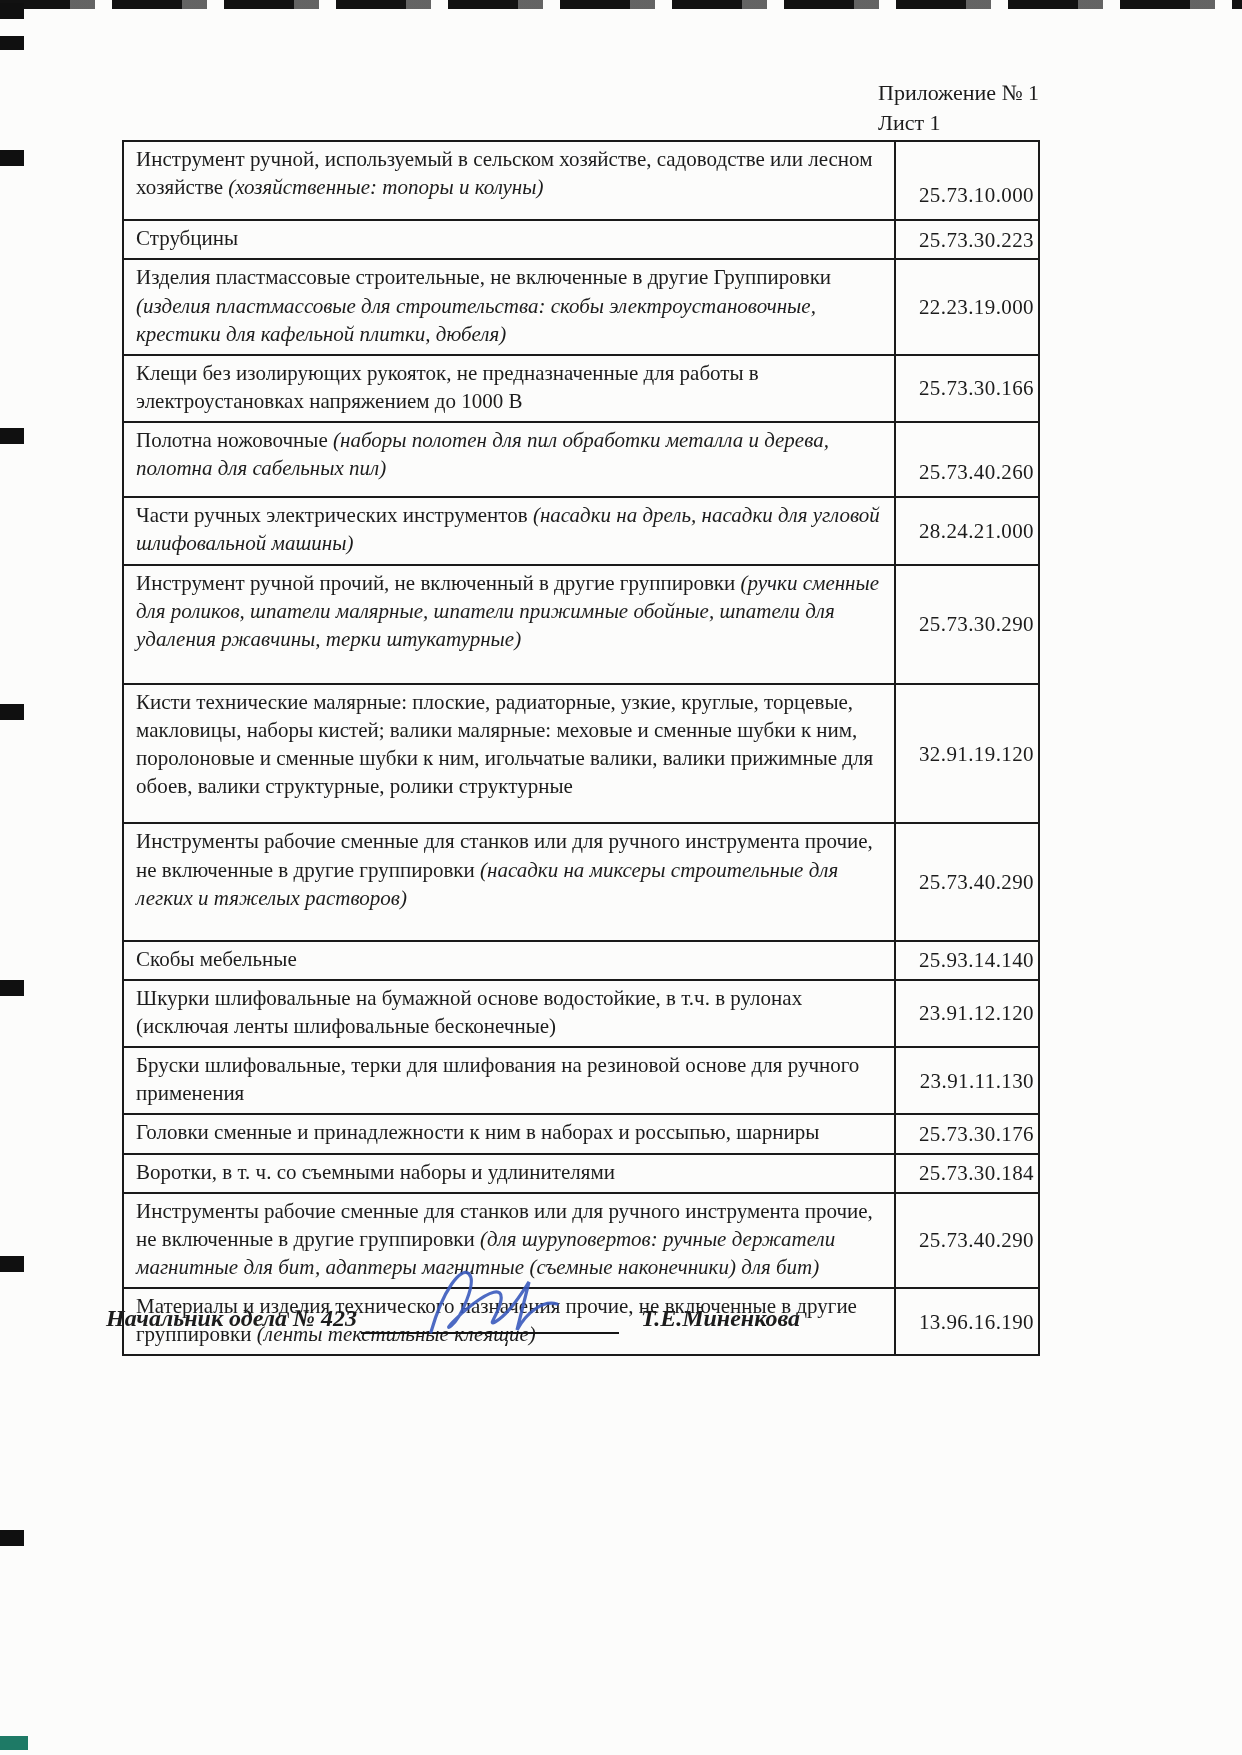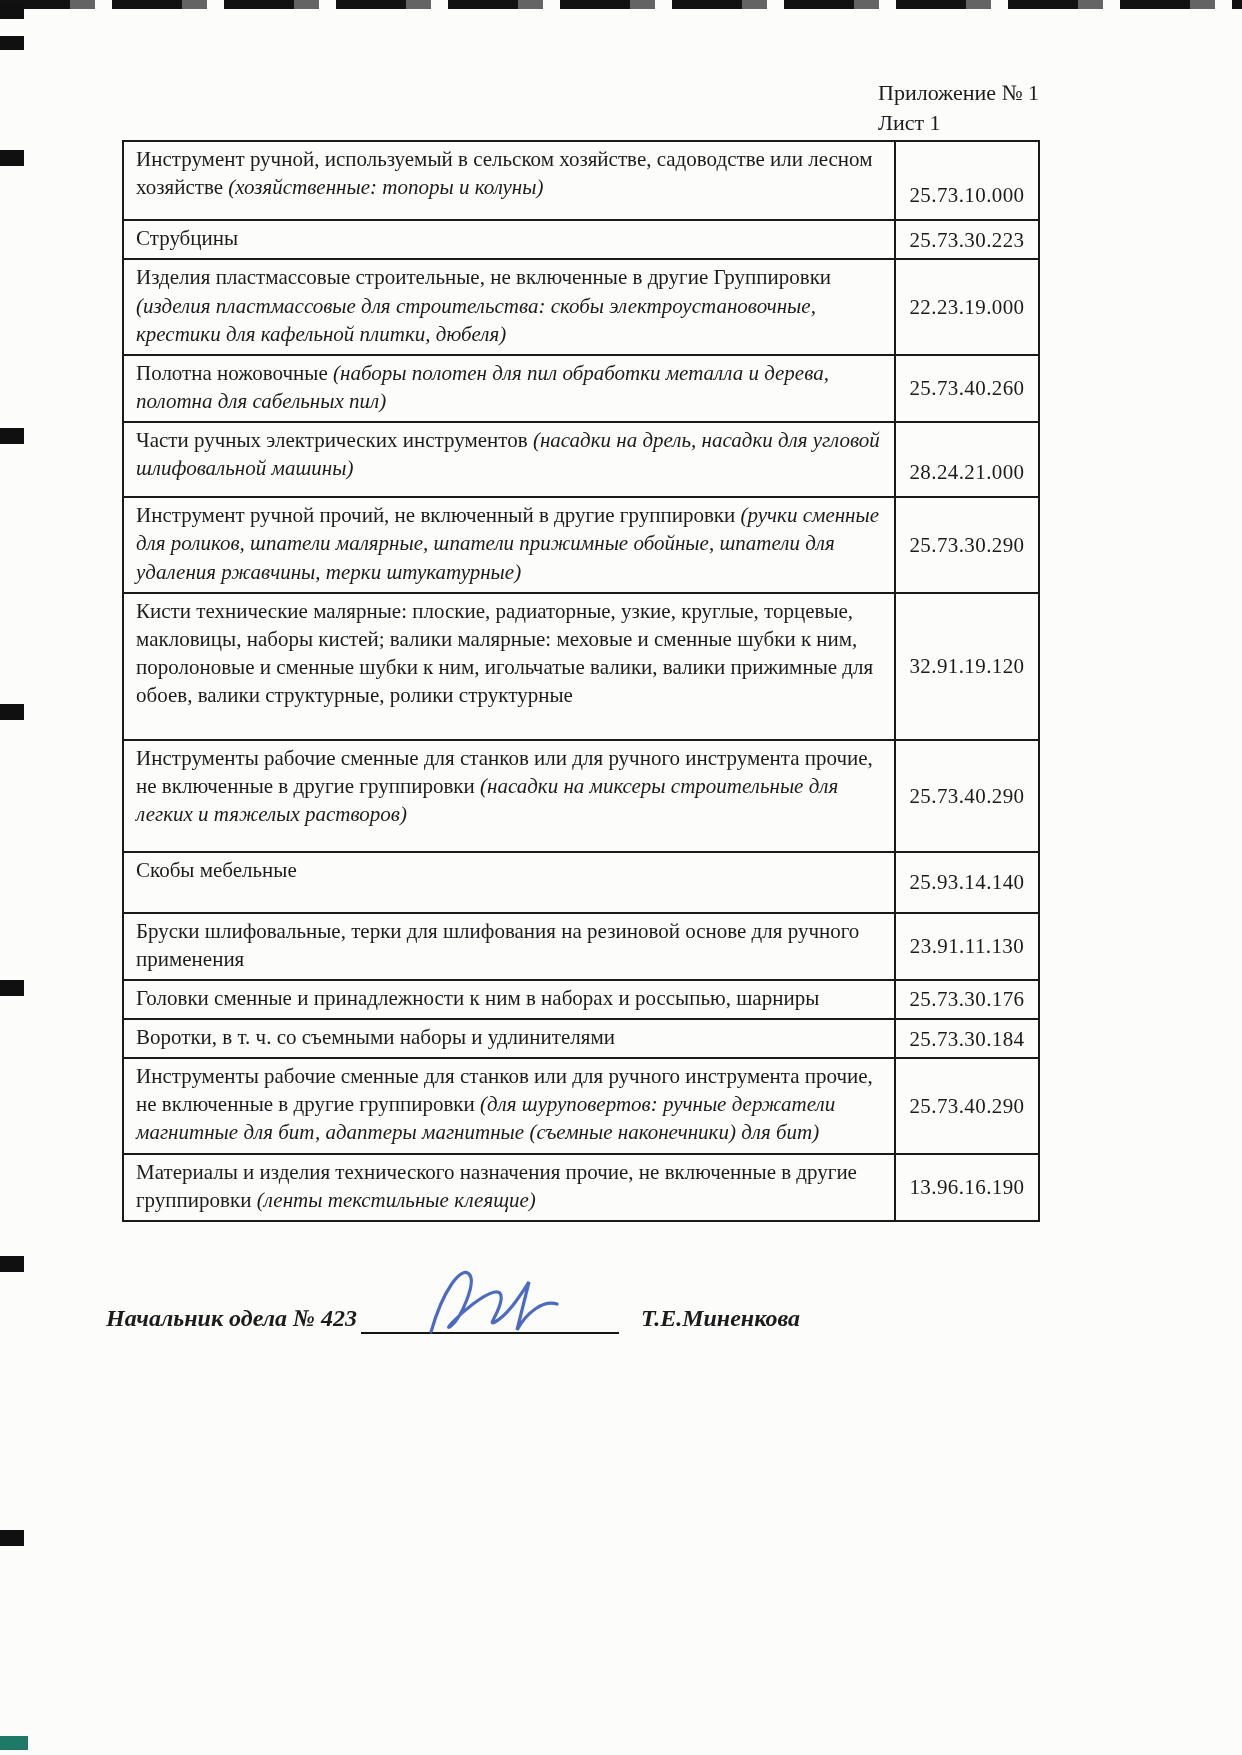--- a/index.html
+++ b/index.html
@@ -55,21 +55,21 @@
     vertical-align: middle;
     font-size: 21px;
     line-height: 1.34;
   }
   td.desc {
     width: 746px;
     padding: 3px 12px 6px 12px;
     vertical-align: top;
   }
   td.code {
-    text-align: center;
+    text-align: right;
     letter-spacing: .4px;
     padding: 3px 4px;
   }
   .it { font-style: italic; text-align: center; }
   .rm { font-style: normal; }
 
   
   tr:nth-child(1) td.desc  { padding-bottom: 18px; }
   tr:nth-child(5) td.desc  { padding-bottom: 14px; }
   tr:nth-child(7) td.desc  { padding-bottom: 30px; }
@@ -133,20 +133,24 @@
         </tr>
         <tr>
           <td class="desc"><span class="rm">Струбцины</span></td>
           <td class="code">25.73.30.223</td>
         </tr>
         <tr>
           <td class="desc"><span class="rm">Изделия пластмассовые строительные, не включенные в другие Группировки </span><span class="it">(изделия пластмассовые для строительства: скобы электроустановочные,  крестики для кафельной плитки, дюбеля)</span></td>
           <td class="code">22.23.19.000</td>
         </tr>
         <tr>
+          <td class="desc"><span class="rm">Клещи без изолирующих рукояток, не предназначенные для работы в электроустановках напряжением до 1000 В</span></td>
+          <td class="code">25.73.30.166</td>
+        </tr>
+        <tr>
           <td class="desc"><span class="rm">Полотна ножовочные </span><span class="it">(наборы  полотен для пил обработки металла и дерева, полотна для сабельных пил)</span></td>
           <td class="code">25.73.40.260</td>
         </tr>
         <tr>
           <td class="desc"><span class="rm">Части ручных электрических инструментов </span><span class="it">(насадки на дрель, насадки для угловой шлифовальной машины)</span></td>
           <td class="code">28.24.21.000</td>
         </tr>
         <tr>
           <td class="desc"><span class="rm">Инструмент ручной прочий, не включенный в другие группировки </span><span class="it">(ручки сменные для роликов, шпатели малярные, шпатели прижимные обойные, шпатели для удаления ржавчины, терки штукатурные)</span></td>
           <td class="code">25.73.30.290</td>
@@ -155,20 +159,24 @@
           <td class="desc"><span class="rm">Кисти технические малярные: плоские, радиаторные, узкие, круглые, торцевые, макловицы, наборы кистей; валики малярные: меховые и сменные шубки к ним, поролоновые и сменные шубки к ним, игольчатые валики, валики прижимные для обоев, валики структурные, ролики структурные</span></td>
           <td class="code">32.91.19.120</td>
         </tr>
         <tr>
           <td class="desc"><span class="rm">Инструменты рабочие сменные для станков или для ручного инструмента прочие, не включенные в другие группировки </span><span class="it">(насадки на миксеры строительные для легких и тяжелых растворов)</span></td>
           <td class="code">25.73.40.290</td>
         </tr>
         <tr>
           <td class="desc"><span class="rm">Скобы мебельные</span></td>
           <td class="code">25.93.14.140</td>
+        </tr>
+        <tr>
+          <td class="desc"><span class="rm">Шкурки шлифовальные  на бумажной основе водостойкие, в т.ч. в рулонах (исключая ленты шлифовальные бесконечные)</span></td>
+          <td class="code">23.91.12.120</td>
         </tr>
         <tr>
           <td class="desc"><span class="rm">Бруски шлифовальные, терки для шлифования на резиновой основе для ручного применения</span></td>
           <td class="code">23.91.11.130</td>
         </tr>
         <tr>
           <td class="desc"><span class="rm">Головки сменные и принадлежности к ним в наборах и россыпью, шарниры</span></td>
           <td class="code">25.73.30.176</td>
         </tr>
         <tr>

